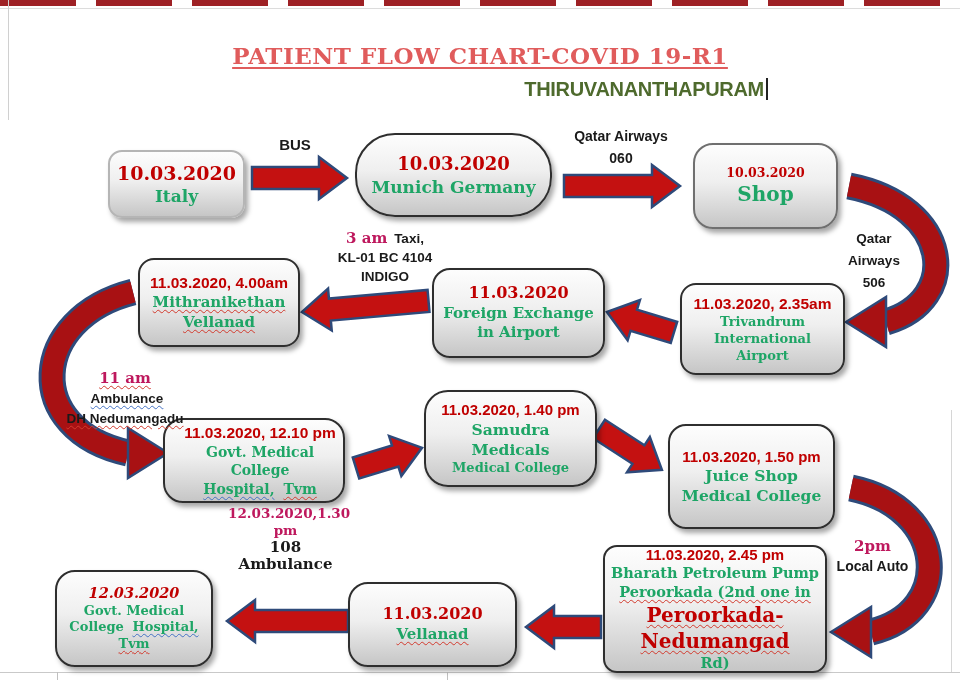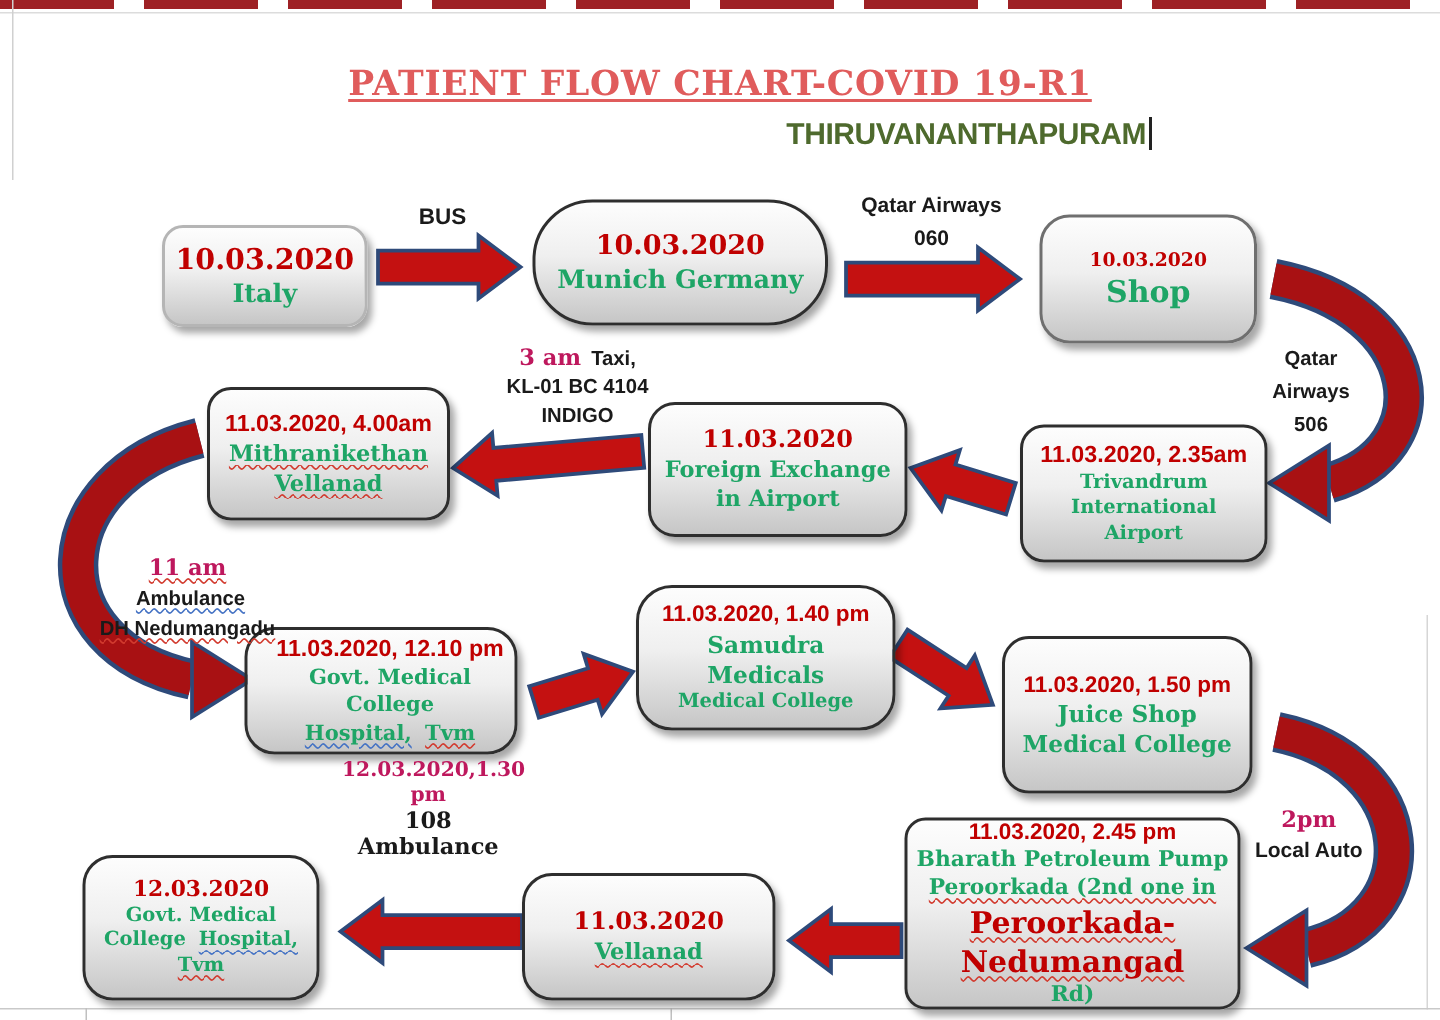--- a/index.html
+++ b/index.html
@@ -177,21 +177,21 @@
     <div class="place wavy-red red-text" style="font-size:20px;">Peroorkada-Nedumangad</div>
     <div class="place" style="font-size:14.5px;">Rd)</div>
   </div>
 
   <div class="node" style="left:348px;top:582px;width:169px;height:85px;border-radius:20px;">
     <div class="date" style="font-size:16px;">11.03.2020</div>
     <div class="place wavy-red" style="font-size:15px;">Vellanad</div>
   </div>
 
   <div class="node" style="left:55px;top:570px;width:158px;height:97px;border-radius:20px;">
-    <div class="date" style="font-size:14.5px;">12.03.2020</div>
+    <div class="date" style="font-size:14.5px;font-style:italic;">12.03.2020</div>
     <div class="place" style="font-size:13px;">Govt. Medical</div>
     <div class="place" style="font-size:13px;">
       <span>College</span>
       <span class="wavy-blue" style="margin-left:4px;">Hospital,</span>
     </div>
     <div class="place wavy-red" style="font-size:13px;">Tvm</div>
   </div>
 
   <div class="elabel" style="left:268px;top:135px;width:54px;font-size:15px;">BUS</div>
 

